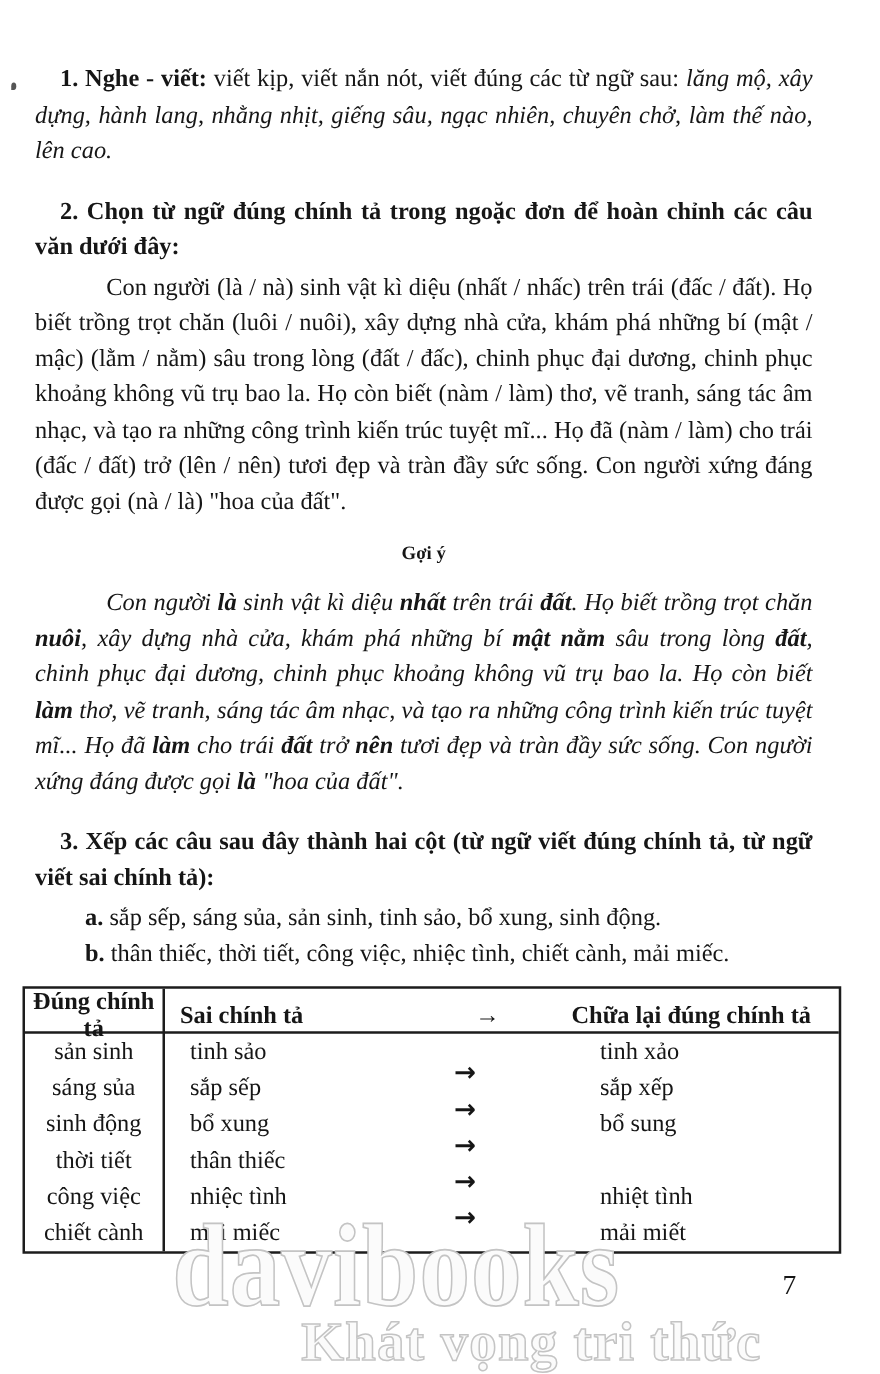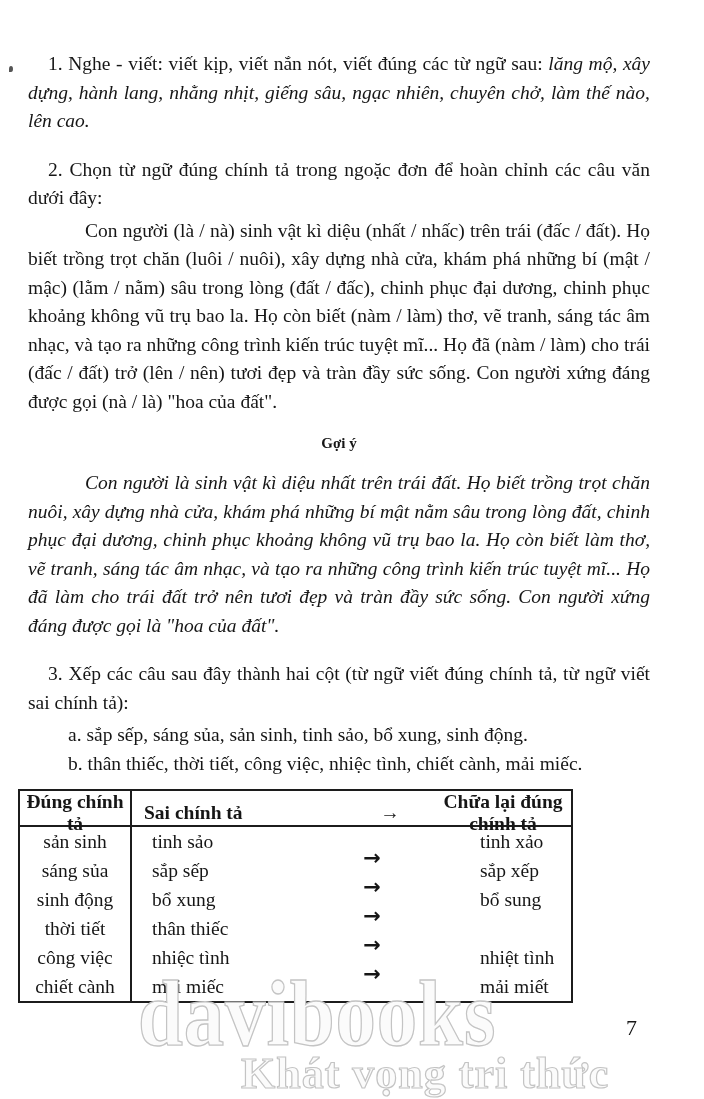--- a/index.html
+++ b/index.html
@@ -19,34 +19,34 @@
     position:absolute;inset:0;
     padding:50px 54px 0 28px;
   }
   .speck{
     position:absolute;left:9px;top:66px;width:4px;height:6px;
     border-radius:50% 50% 50% 0;background:#2a2a2a;opacity:.8;
   }
   .block{
     margin:0;font-size:19.5px;line-height:28.5px;text-align:justify;
   }
-  .b{font-weight:normal;}
+  .b{font-weight:bold;}
   .i{font-style:italic;}
   .ind1{text-indent:20px;}
   .ind2{text-indent:57px;}
   .ind3{text-indent:40px;}
   .hsp{margin-top:20px;}
   .sp4{margin-top:4px;}
   .goiy-title{
     margin:13px 0 12px 0;font-size:15px;line-height:28px;
     text-align:center;font-weight:bold;
   }
   
   .ctable{
-    position:relative;margin-top:11px;margin-left:-10px;width:555px;
+    position:relative;margin-top:11px;margin-left:-10px;width:655px;
     border:2px solid #1c1c1c;font-size:19.5px;
   }
   .thead{
     display:grid;grid-template-columns:110px 215px 90px 1fr;
     height:36px;align-items:center;border-bottom:2px solid #1c1c1c;
     font-weight:bold;
   }
   .th1{text-align:center;}
   .th2{padding-left:14px;}
   .th3{text-align:center;font-weight:bold;}

